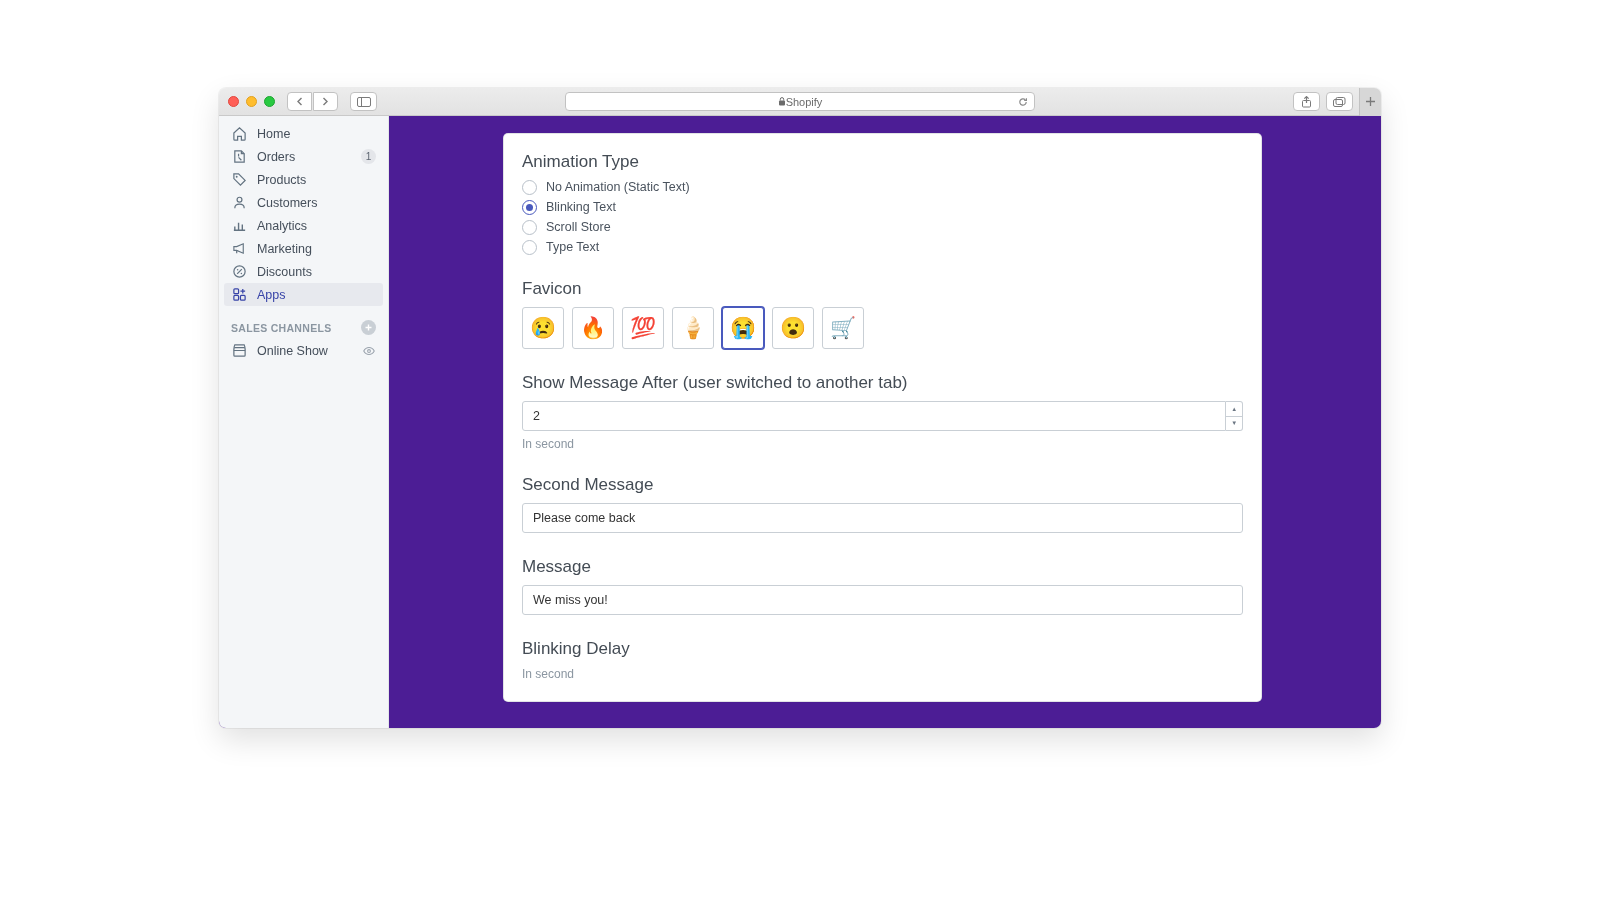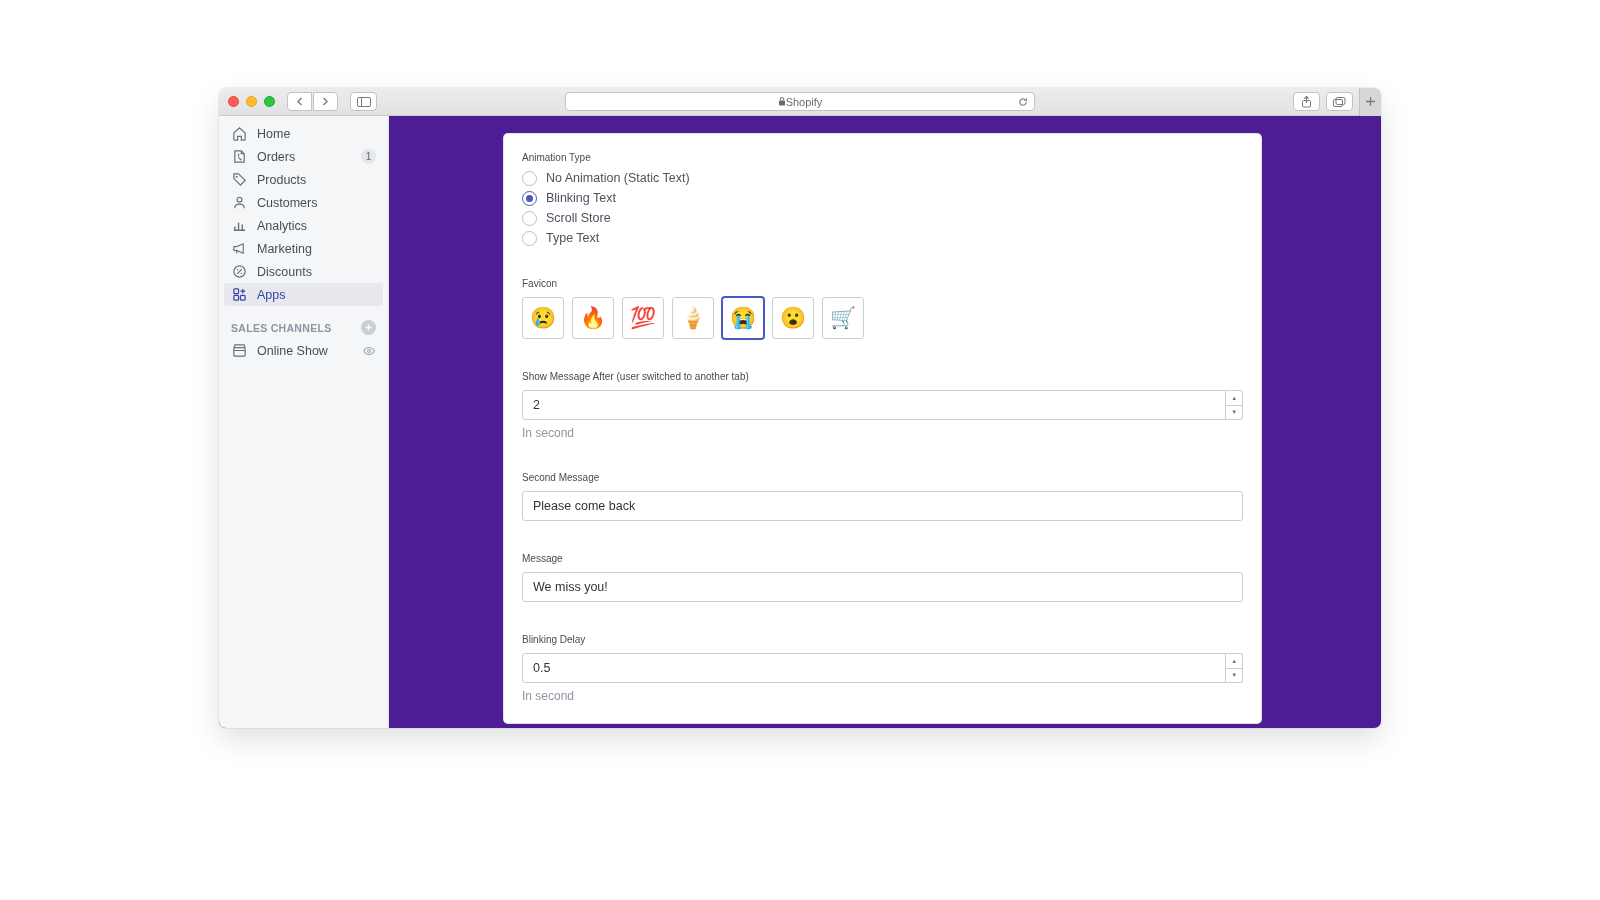--- a/index.html
+++ b/index.html
@@ -85,27 +85,27 @@
     margin-left:auto; width:15px;height:15px;border-radius:50%;background:#c9cfd5;color:#fff;
     display:flex;align-items:center;justify-content:center;font-size:11px;line-height:1;
   }
   .eye { margin-left:auto; color:#9aa3ad; width:14px;height:14px;}
 
   .main { flex:1; padding: 18px 120px 24px 115px; overflow:auto;}
   .card {
     background:#fff; border-radius:4px; box-shadow:0 0 0 1px #e1e3e6, 0 1px 2px rgba(0,0,0,.04);
     padding: 18px 18px 20px 18px;
   }
-  .lbl { font-size:10px; color:#444c55; margin-bottom:8px; }
+  .lbl { font-size:17px; color:#444c55; margin-bottom:8px; }
   .help { font-size:12px; color:#8b96a1; margin-top:6px;}
   .radio-row { display:flex; align-items:flex-start; gap:9px; margin:5px 0; font-size:12.5px; color:#4a535e;}
   .radio { width:15px;height:15px;border-radius:50%; border:1.5px solid #b8c0c9; display:flex;align-items:center;justify-content:center; flex-shrink:0;}
   .radio.sel { border-color:#4959bd; }
   .radio.sel::after { content:""; width:7px;height:7px;border-radius:50%; background:#4959bd;}
-  .group { margin-top:32px; }
+  .group { margin-top:24px; }
   .group:first-child{margin-top:0;}
   .favicons { display:flex; gap:8px; }
   .fav {
     width:42px;height:42px;border:1px solid #c9cfd5;border-radius:3px;
     display:flex;align-items:center;justify-content:center;font-size:21px;background:#fff;
   }
   .fav.sel { border-color:#4959bd; box-shadow:0 0 0 1px #4959bd; }
   .field {
     width:100%; height:30px; border:1px solid #c9cfd5; border-radius:3px;
     padding:0 10px; font-size:12.5px; color:#333; background:#fff;
@@ -354,27 +354,20 @@
           <input class="field" value="Please come back" style="">
         </div>
 
         <div class="group">
           <div class="lbl">Message</div>
           <input class="field" value="We miss you!" style="">
         </div>
 
         <div class="group">
           <div class="lbl">Blinking Delay</div>
-          <div class="numwrap">
-            <input class="field" value="0.5" style="">
-            <div class="spin">
-              <div>▲</div>
-              <div>▼</div>
-            </div>
-          </div>
           <div class="help">In second</div>
         </div>
 
       </div>
     </div>
 
   </div>
 </div>
 
 </body></html>

